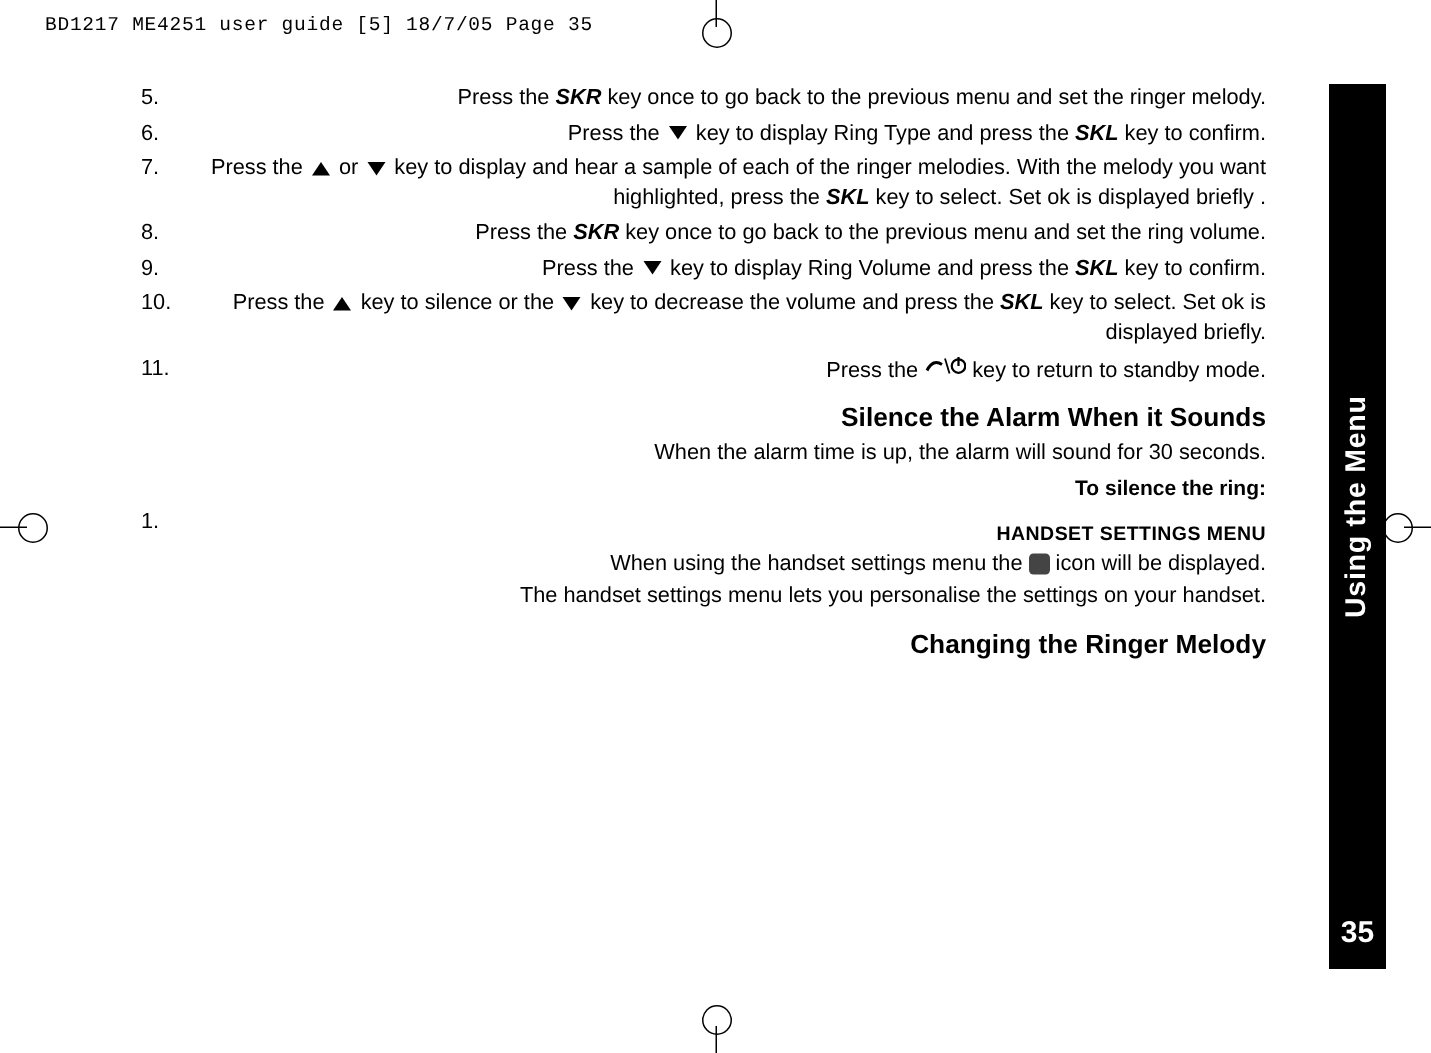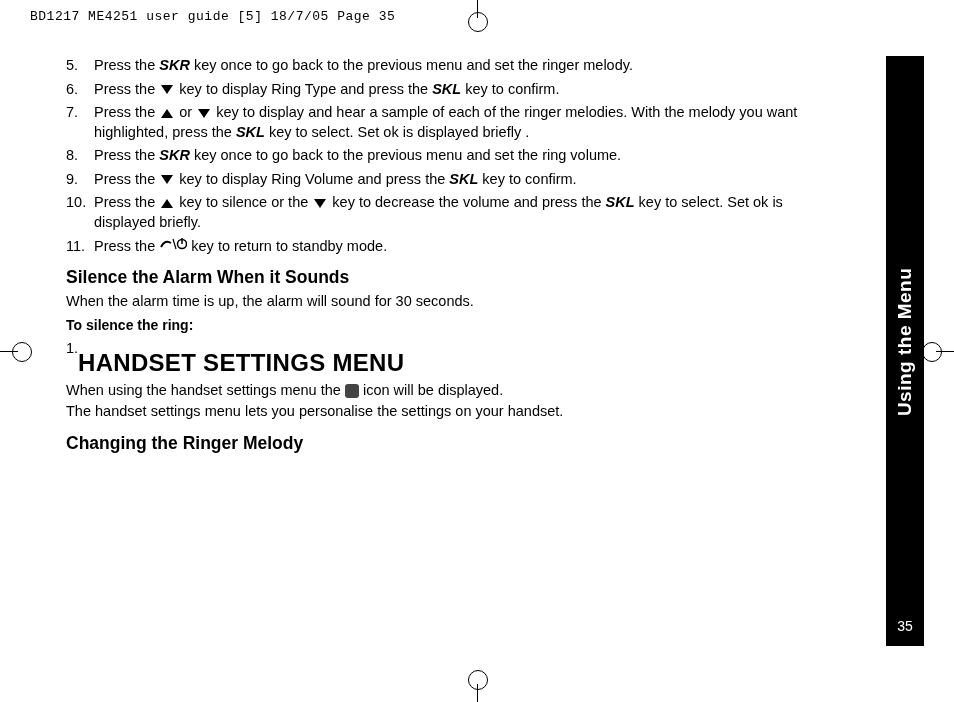--- a/index.html
+++ b/index.html
@@ -11,21 +11,22 @@
     color: #000;
     line-height: 1.35;
     width: 954px;
     height: 702px;
   }
   .page {
     position: relative;
     width: 954px;
     height: 702px;
     box-sizing: border-box;
-    padding: 56px 110px 40px 38px;  
+    padding: 56px 110px 40px 66px;  
+    text-align: right;
   }
   .slug {
     position: absolute;
     top: 8px;
     left: 30px;
     font-family: "Courier New", monospace;
     font-size: 13px;
     letter-spacing: 0.5px;
     color: #000;
   }
@@ -90,22 +91,22 @@
     transform: rotate(180deg);
     font-weight: 600;
     font-size: 19px;
     letter-spacing: 0.5px;
     flex: 1;
     display: flex;
     align-items: center;
     justify-content: center;
   }
   .sidebar .page-num {
-    font-weight: 400;
-    font-size: 14px;
+    font-weight: 700;
+    font-size: 20px;
   }
 
   .content { padding-left: 28px; }
 
   ol.steps {
     list-style: none;
     padding: 0;
     margin: 0 0 10px 0;
   }
   ol.steps li {
@@ -148,21 +149,21 @@
     border-radius: 3px;
     vertical-align: middle;
     position: relative;
   }
   h2.sub {
     font-size: 17.5px;
     font-weight: 700;
     margin: 10px 0 2px 0;
   }
   h2.caps {
-    font-size: 24px;
+    font-size: 13px;
     font-weight: 700;
     margin: 12px 0 2px 12px;
     text-transform: uppercase;
     letter-spacing: 0.3px;
   }
   .body-p { margin: 0 0 2px 0; }
   .sub-bold { font-weight: 700; font-size: 14px; margin: 4px 0 2px 0;}
 </style>
 </head>
 <body>

